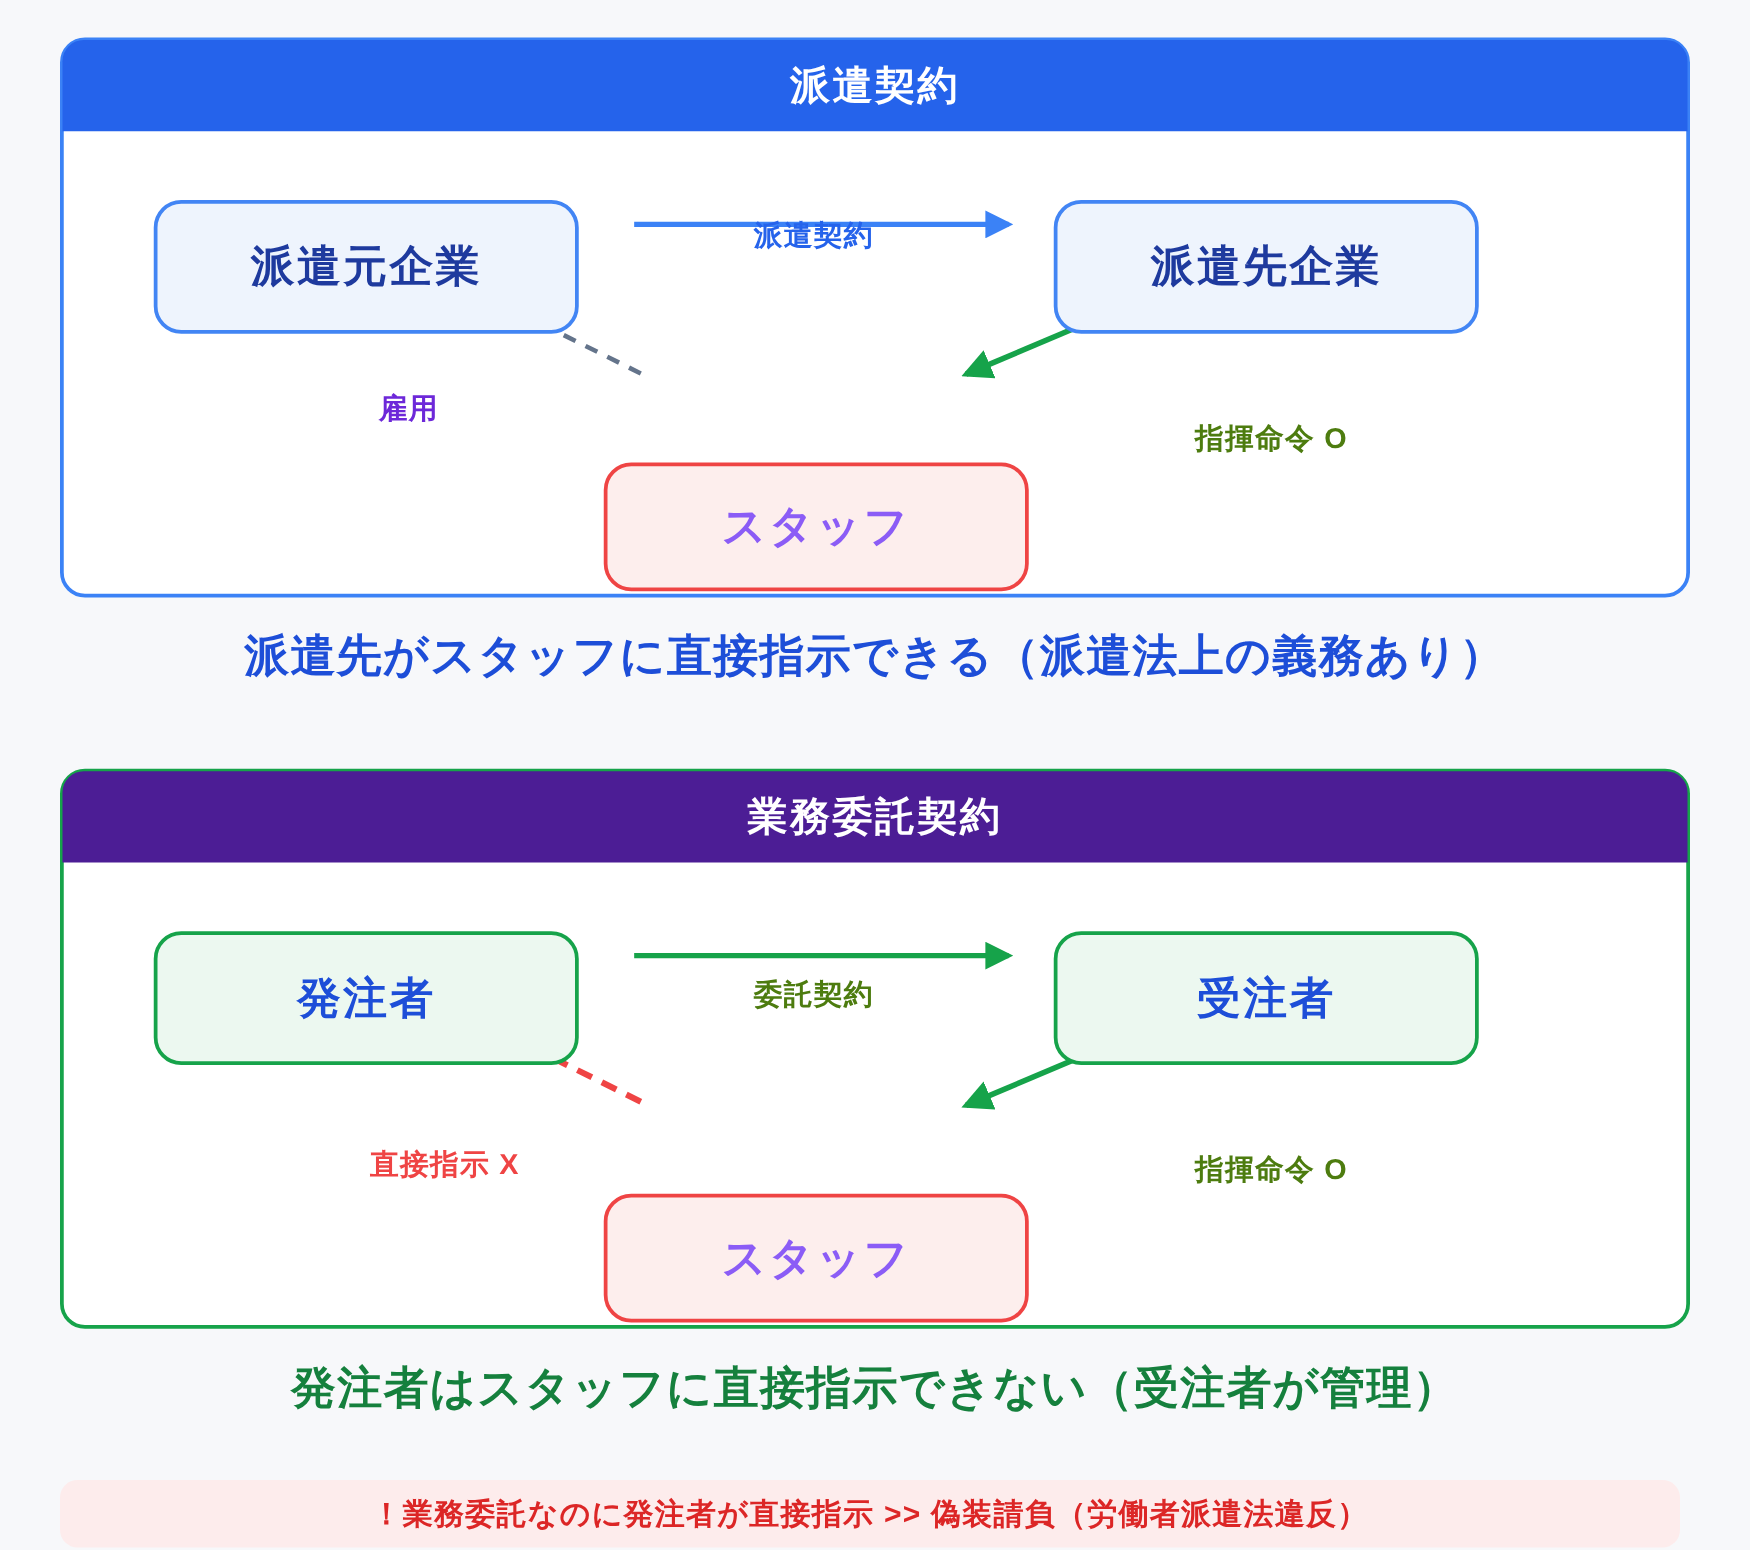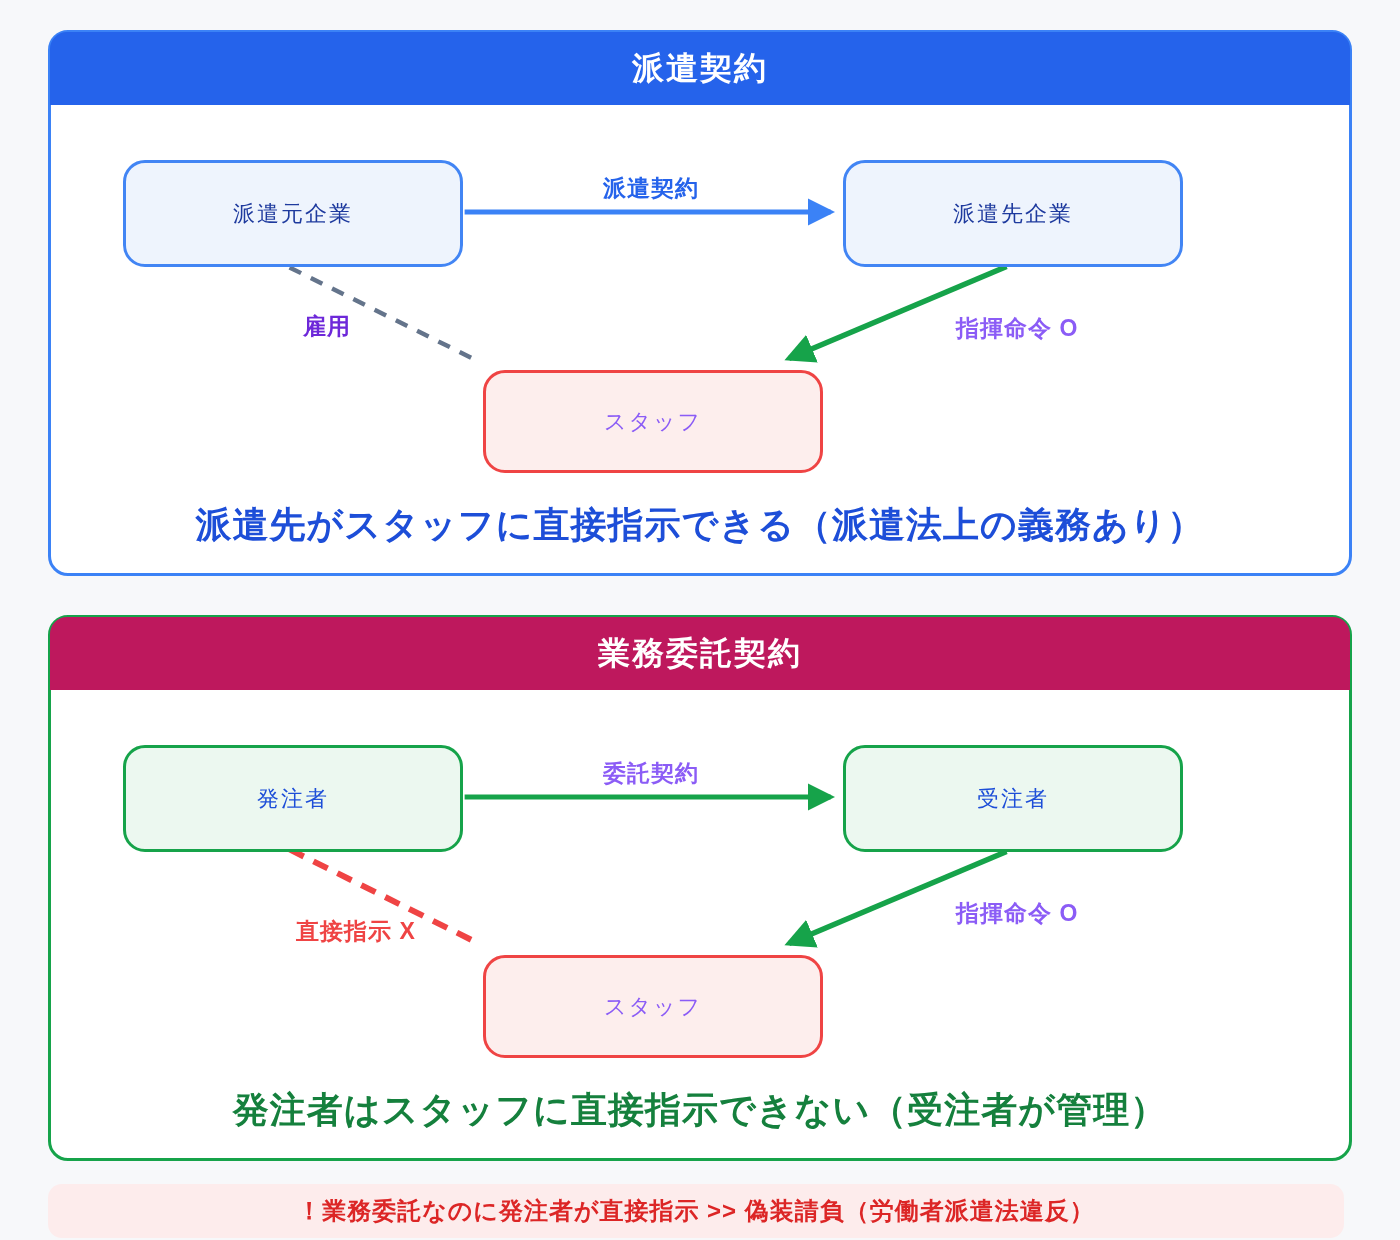--- a/index.html
+++ b/index.html
@@ -7,54 +7,54 @@
   body {
     background:#f7f8fa;
     font-family:"Liberation Sans","DejaVu Sans",sans-serif;
     position:relative;
     overflow:hidden;
   }
   .panel {
     position:absolute;
     left:48px;
     width:1304px;
-    height:546px;
+    height:448px;
     background:#ffffff;
     border-radius:20px;
     border:3px solid;
   }
   .panel.blue  { top:30px;  border-color:#3b82f6; }
   .panel.green { top:615px; border-color:#16a34a; }
   .panel-header {
     position:absolute;
     top:-1px; left:-1px; right:-1px;
     height:73px;
     border-radius:17px 17px 0 0;
     display:flex; align-items:center; justify-content:center;
     color:#ffffff;
     font-size:32px;
     font-weight:bold;
     letter-spacing:2px;
   }
   .panel.blue  .panel-header { background:#2563eb; }
-  .panel.green .panel-header { background:#be185d;text-align:right; }
+  .panel.green .panel-header { background:#4c1d95;text-align:right; }
 
   .connector-layer {
     position:absolute; inset:0;
     width:100%; height:100%;
     pointer-events:none;
   }
   .node {
     position:absolute;
     width:340px;
     border-radius:22px;
     border:3px solid;
     display:flex; align-items:center; justify-content:center;
-    font-size:22px;
-    font-weight:normal;
+    font-size:35px;
+    font-weight:bold;
     letter-spacing:2px;
     text-align:center;
   }
   .node.top-row   { top:127px; height:107px; }
   .node.left-col  { left:72px; }
   .node.right-col { left:792px; }
   .node.staff     { left:432px; top:337px; height:103px; }
 
   .node.blue-node  { background:#eef4fd; border-color:#4285f4; color:#1e3a9e; }
   .node.green-node { background:#ecf8f0; border-color:#16a34a; color:#1d4ed8; }
@@ -62,21 +62,21 @@
 
   .edge-label {
     position:absolute;
     font-size:23px;
     font-weight:bold;
     letter-spacing:1px;
     white-space:nowrap;
   }
   .edge-label.contract-top { left:414px; width:372px; top:140px; text-align:center; }
   .lbl-blue  { color:#2563eb; }
-  .lbl-green { color:#8b5cf6; }
+  .lbl-green { color:#4d7c0f;margin-top:22px; }
   .lbl-gray  { color:#6d28d9; }
   .lbl-red   { color:#ef4444; }
   .employment-pos { left:252px; top:278px; }
   .direct-pos     { left:245px; top:298px; }
   .command-pos    { left:905px; top:280px; }
 
   .panel-caption {
     position:absolute;
     left:0; right:0;
     top:468px;

